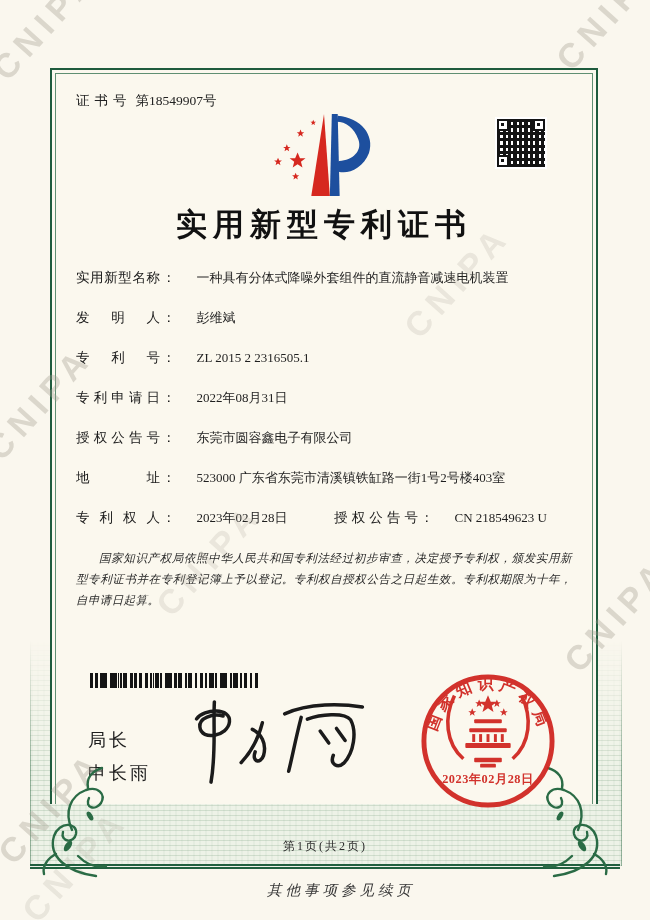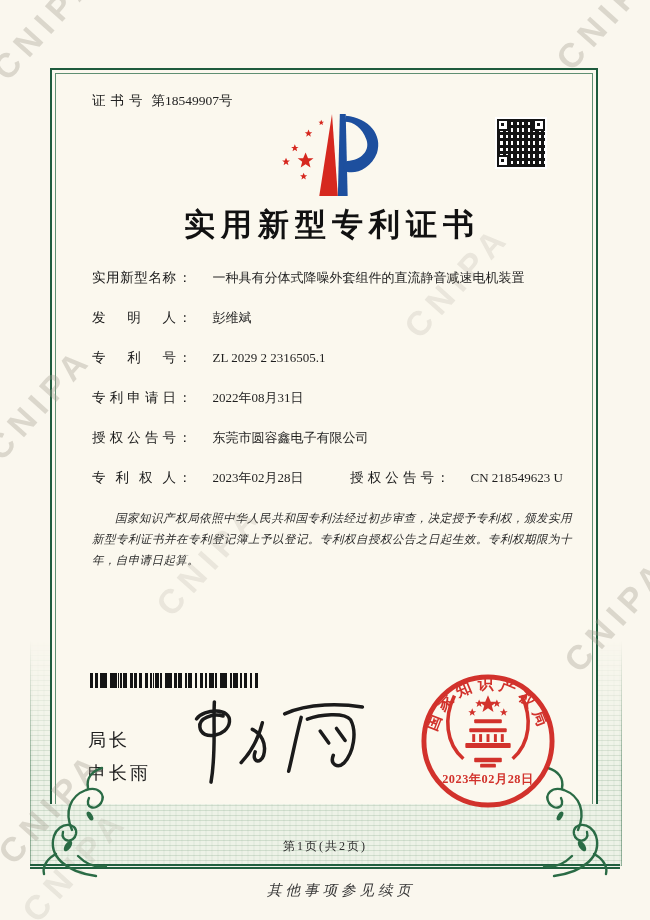--- a/index.html
+++ b/index.html
@@ -35,21 +35,21 @@
   }
   .flourish{position:absolute;z-index:3;width:80px;height:112px;}
   .flourish.fl-left{left:32px;top:766px;}
   .flourish.fl-right{left:538px;top:766px;transform:scaleX(-1);}
   
   .panel{
     position:absolute;z-index:1;left:50px;top:68px;width:548px;height:736px;
     box-sizing:border-box;
     background:#fbf8ee;
     border:2.5px solid #1e5b3d;border-bottom:none;
-    padding:22px 24px 0 40px;
+    padding:22px 24px 0 24px;
   }
   .panel::before{ 
     content:"";position:absolute;left:3px;top:3px;right:3px;bottom:0;
     border:1px solid #5f8f72;border-bottom:none;pointer-events:none;
   }
   .cert-no{font-size:13.5px;color:#222;}
   .cert-no-label{letter-spacing:5px;margin-right:4px;}
   .logo-row{height:90px;display:flex;justify-content:center;align-items:flex-start;}
   .logo-svg{width:118px;height:90px;}
   .qr{
@@ -190,27 +190,30 @@
     <h1 class="title">实用新型专利证书</h1>
 
     <div class="fields">
       <div class="f-row">
         <span class="f-label">实用新型名称</span><span class="f-colon">：</span><span class="f-value">一种具有分体式降噪外套组件的直流静音减速电机装置</span>
       </div>
       <div class="f-row">
         <span class="f-label">发明人</span><span class="f-colon">：</span><span class="f-value">彭维斌</span>
       </div>
       <div class="f-row">
-        <span class="f-label">专利号</span><span class="f-colon">：</span><span class="f-value">ZL 2029 2 2316505.1</span>
+        <span class="f-label">专利号</span><span class="f-colon">：</span><span class="f-value">ZL 2015 2 2316505.1</span>
       </div>
       <div class="f-row">
         <span class="f-label">专利申请日</span><span class="f-colon">：</span><span class="f-value">2022年08月31日</span>
       </div>
       <div class="f-row">
         <span class="f-label">授权公告号</span><span class="f-colon">：</span><span class="f-value">东莞市圆容鑫电子有限公司</span>
+      </div>
+      <div class="f-row">
+        <span class="f-label">地址</span><span class="f-colon">：</span><span class="f-value">523000 广东省东莞市清溪镇铁缸路一街1号2号楼403室</span>
       </div>
       <div class="f-row grant-row">
         <span class="grant-left">
           <span class="f-label">专利权人</span><span class="f-colon">：</span><span class="f-value">2023年02月28日</span>
         </span>
         <span class="grant-right">
           <span class="f-label">授权公告号</span><span class="f-colon">：</span><span class="f-value">CN 218549623 U</span>
         </span>
       </div>
     </div>

